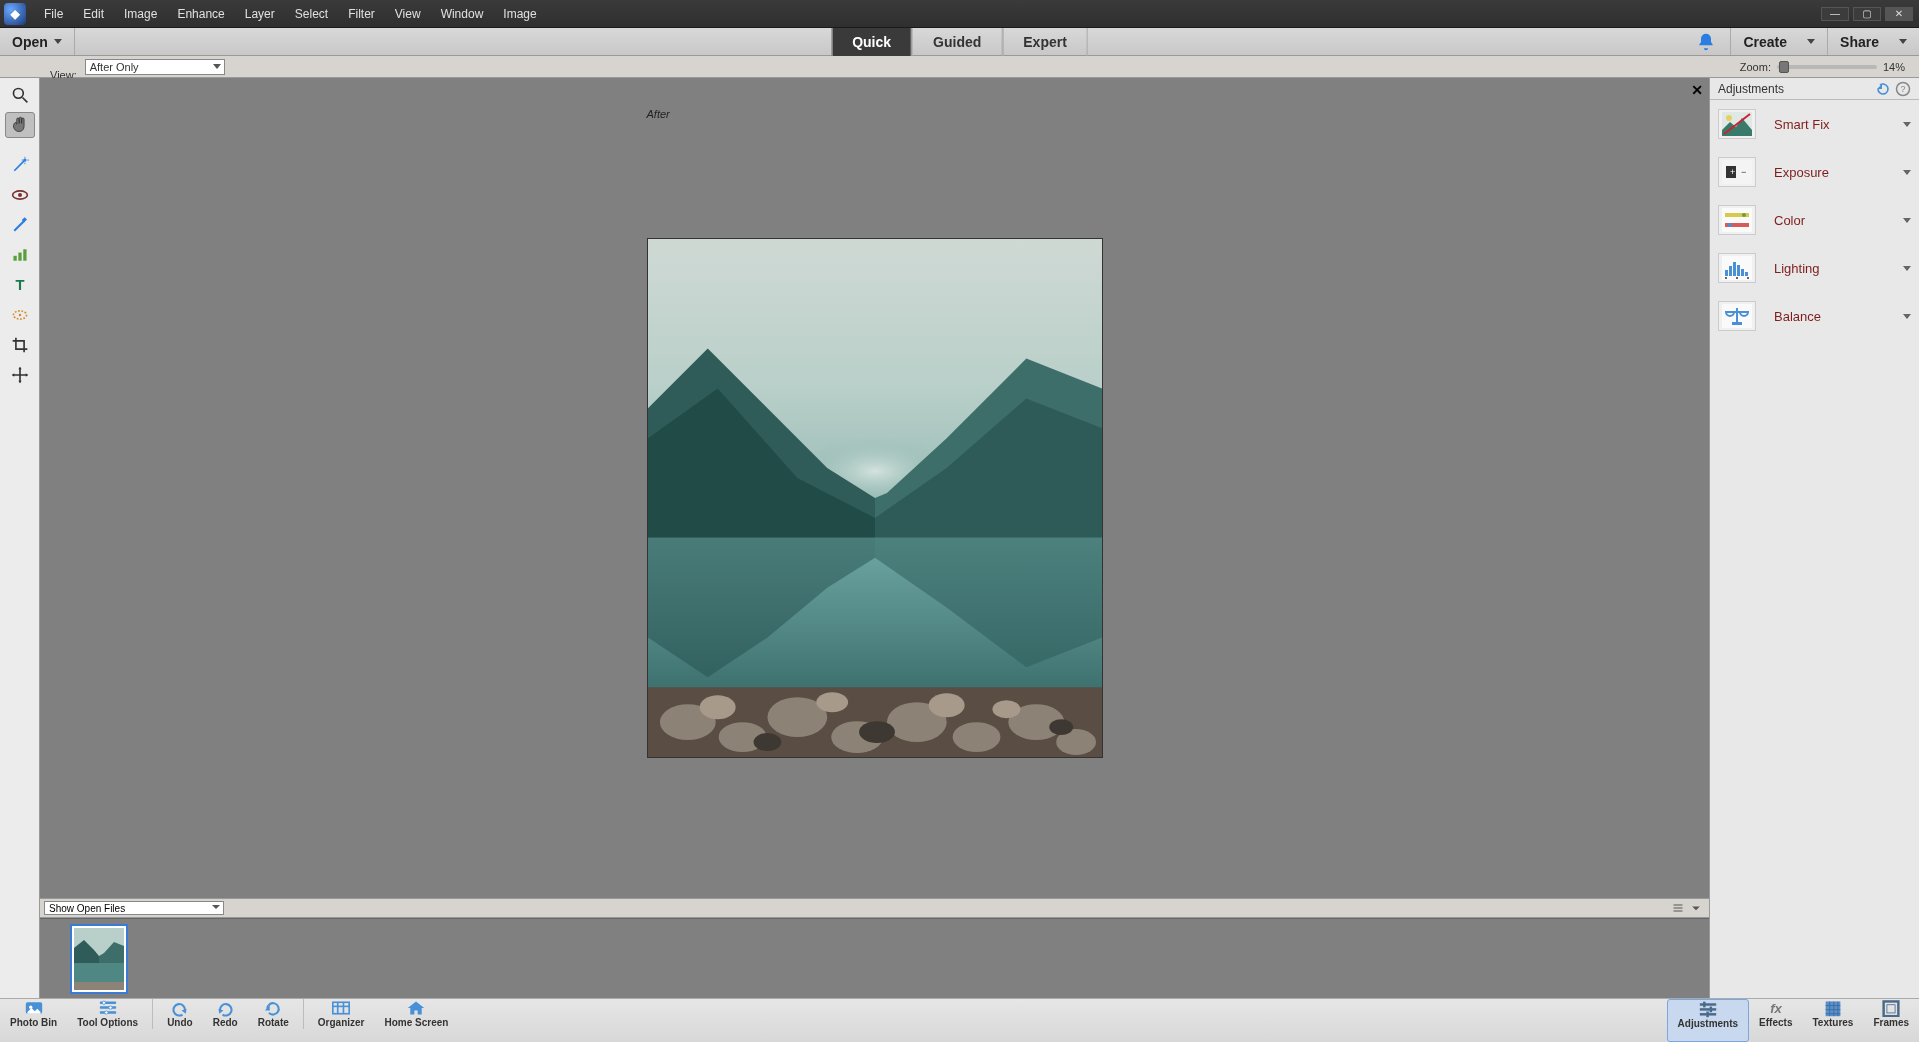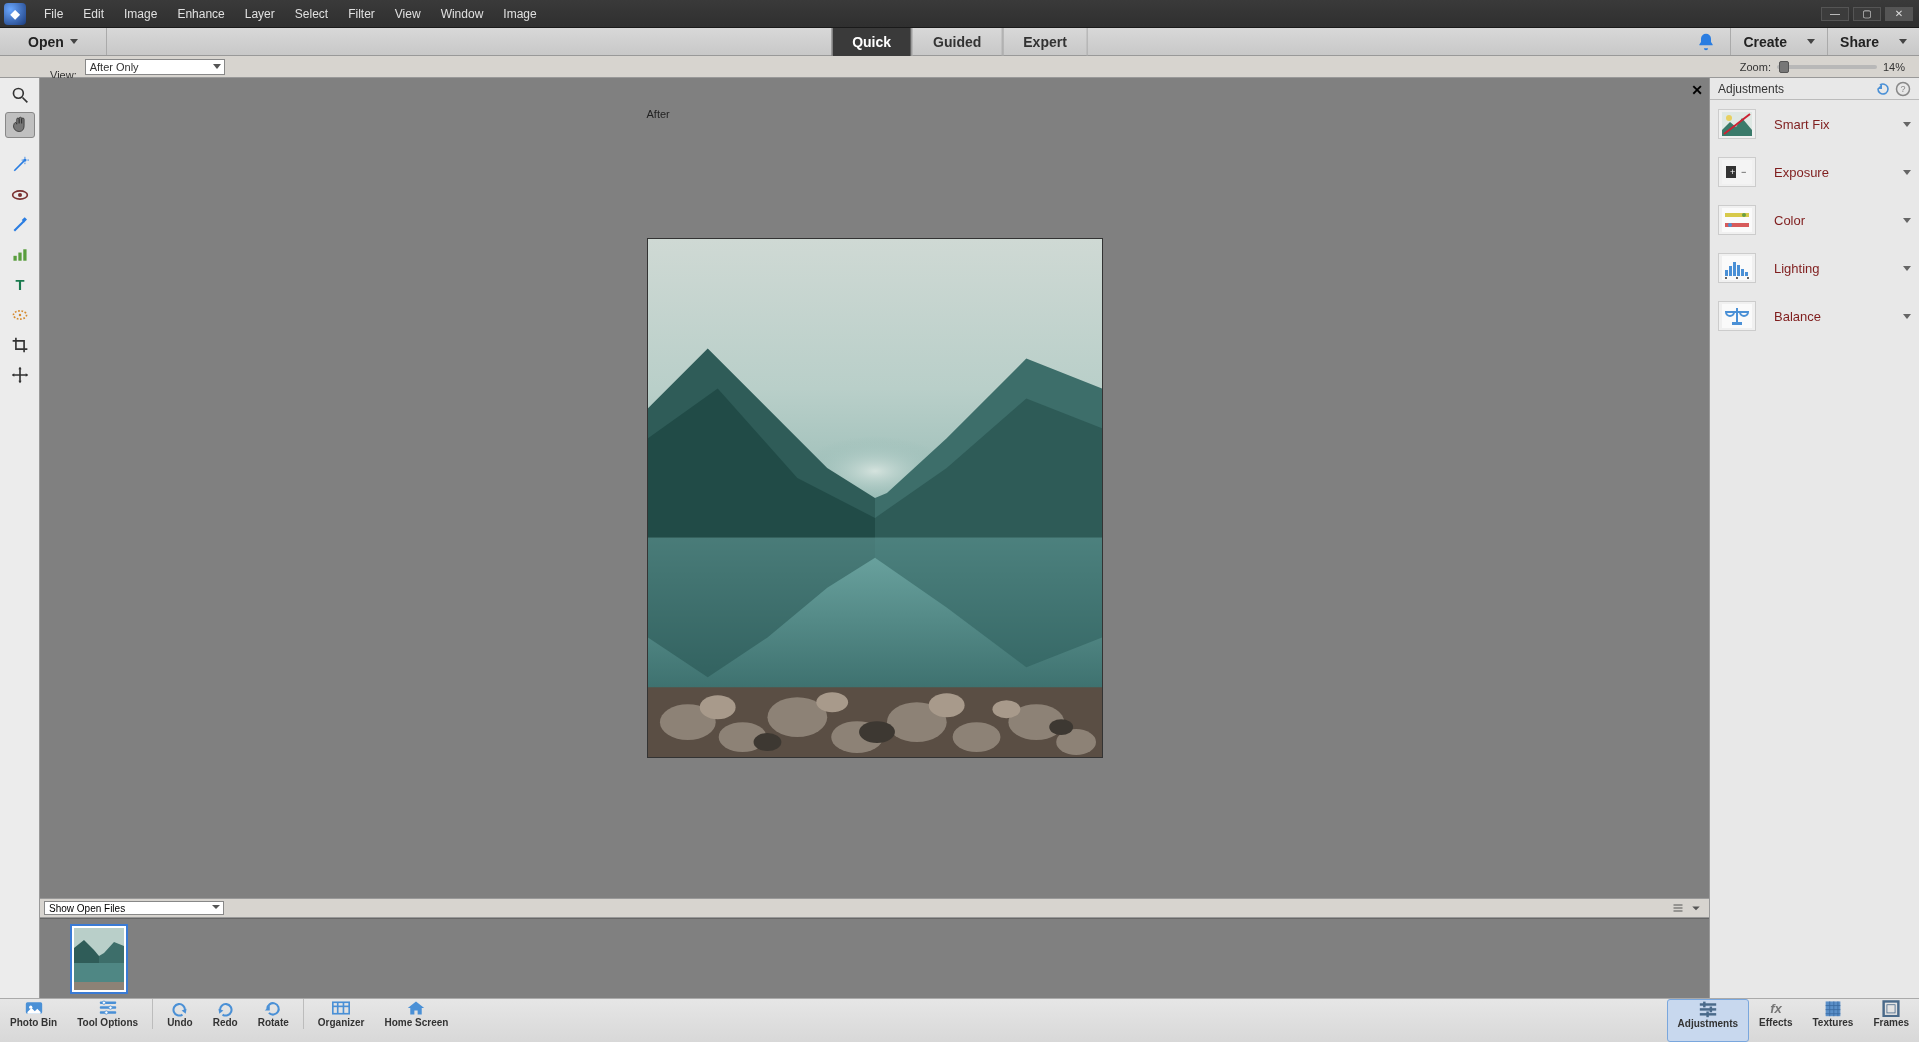--- a/index.html
+++ b/index.html
@@ -34,21 +34,21 @@
 
 
 #actionbar {
   height: 28px;
   background: linear-gradient(#d8d8d8,#c8c8c8);
   border-bottom: 1px solid #999;
   display:flex; align-items:center;
 }
 #open-btn {
   display:flex; align-items:center; gap:6px;
-  padding: 0 28px; height:100%;
+  padding: 0 12px; height:100%;
   font-size: 14px; font-weight:bold; color:#222;
   border-right: 1px solid #aaa;
 }
 .dropdown-caret {
   display:inline-block; width:0; height:0;
   border-left:4px solid transparent; border-right:4px solid transparent;
   border-top:5px solid #444;
 }
 #mode-tabs { position:absolute; left:50%; transform:translateX(-50%); height:28px; display:flex; }
 .mode-tab {
@@ -120,21 +120,21 @@
   position:relative;
 }
 #canvas-stage {
   flex:1; position:relative; display:flex; align-items:center; justify-content:center;
 }
 #close-doc {
   position:absolute; top:4px; right:6px; color:#000; font-size:14px; font-weight:bold; cursor:default;
 }
 #canvas-label {
   position:absolute; top:30px; left:50%; transform:translateX(-228px);
-  font-size:11px; color:#222;
+  font-size:11px; color:#222;font-style:italic;
 }
 #canvas {
   width:456px; height:520px; background:#a8c8c8; border:1px solid #333;
   margin-top:20px;
 }
 #canvas svg { width:100%; height:100%; display:block; }
 
 
 #photobin-bar {
   height:20px; background:#d7d4cf; border-top:1px solid #999; border-bottom:1px solid #999;

